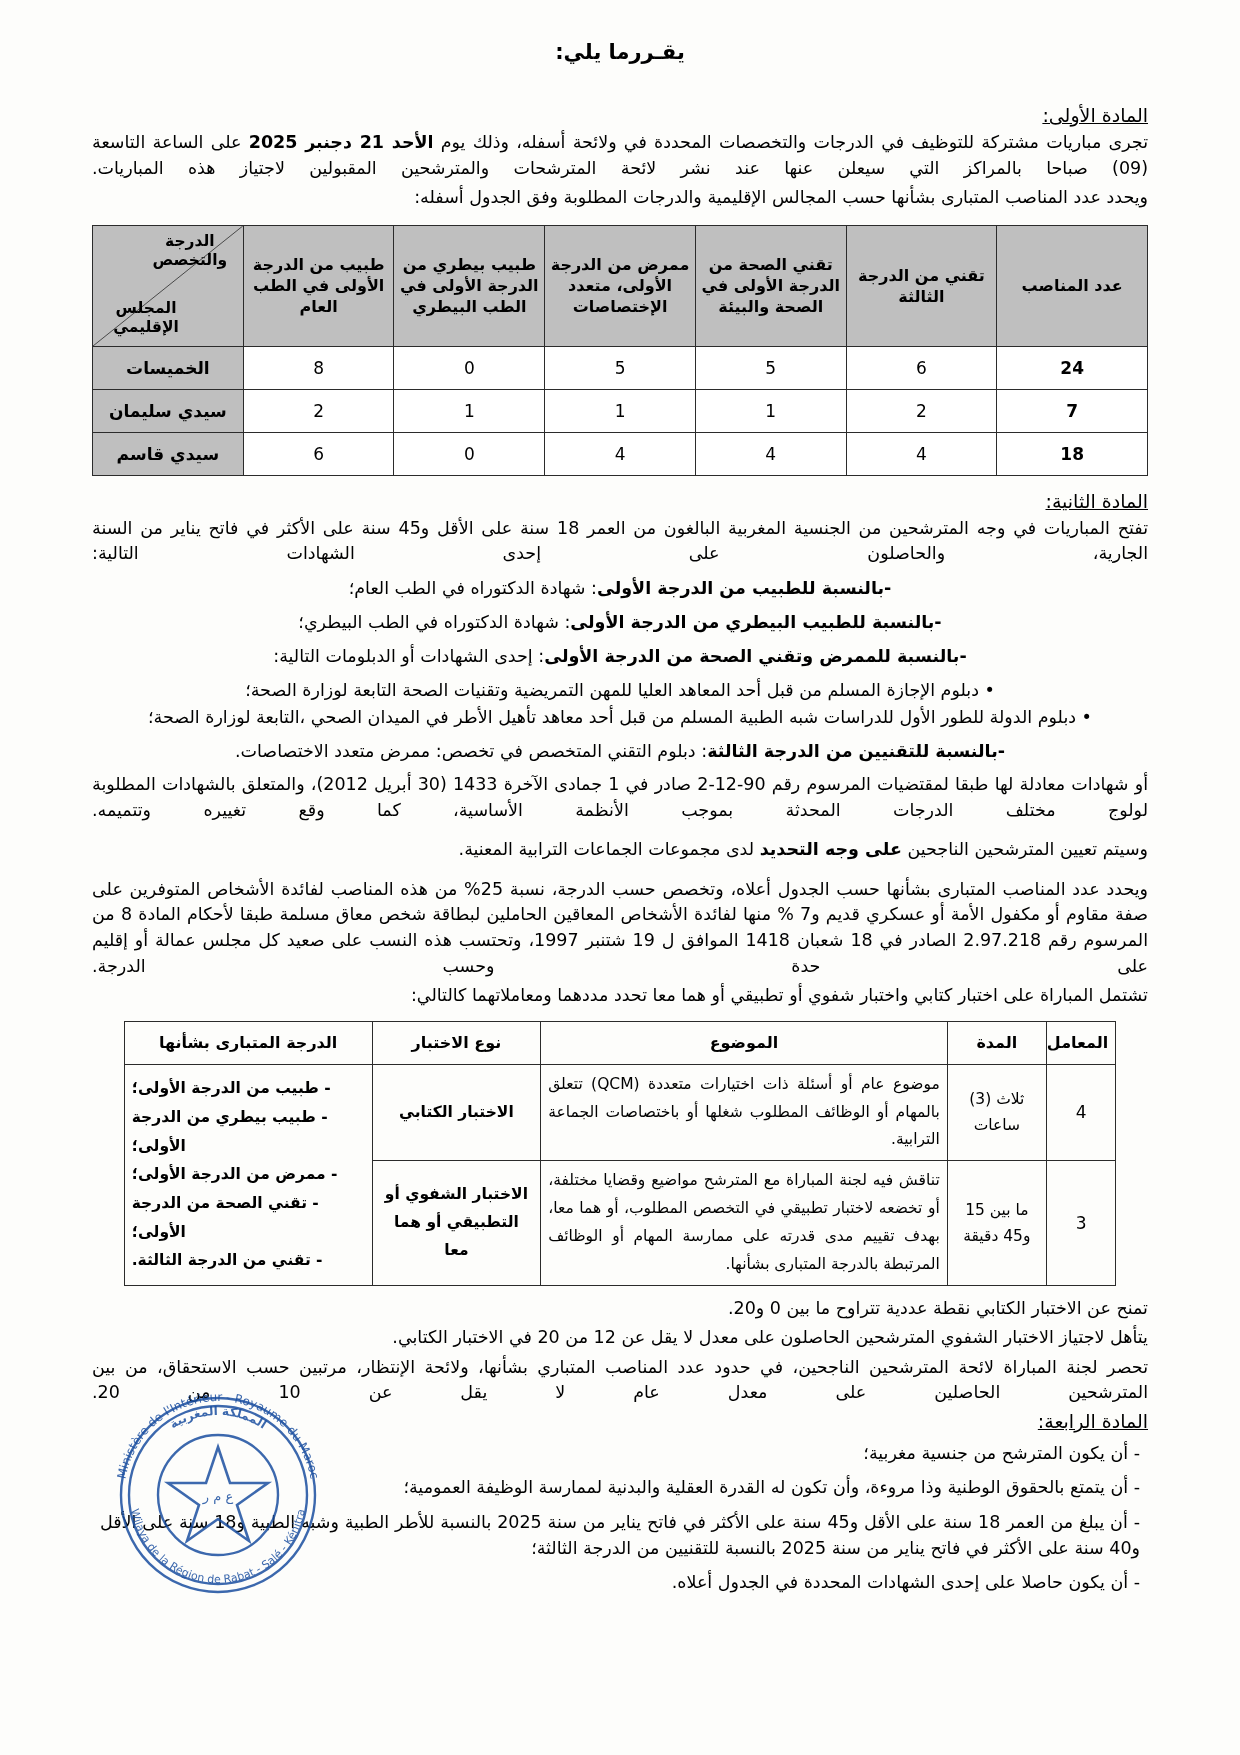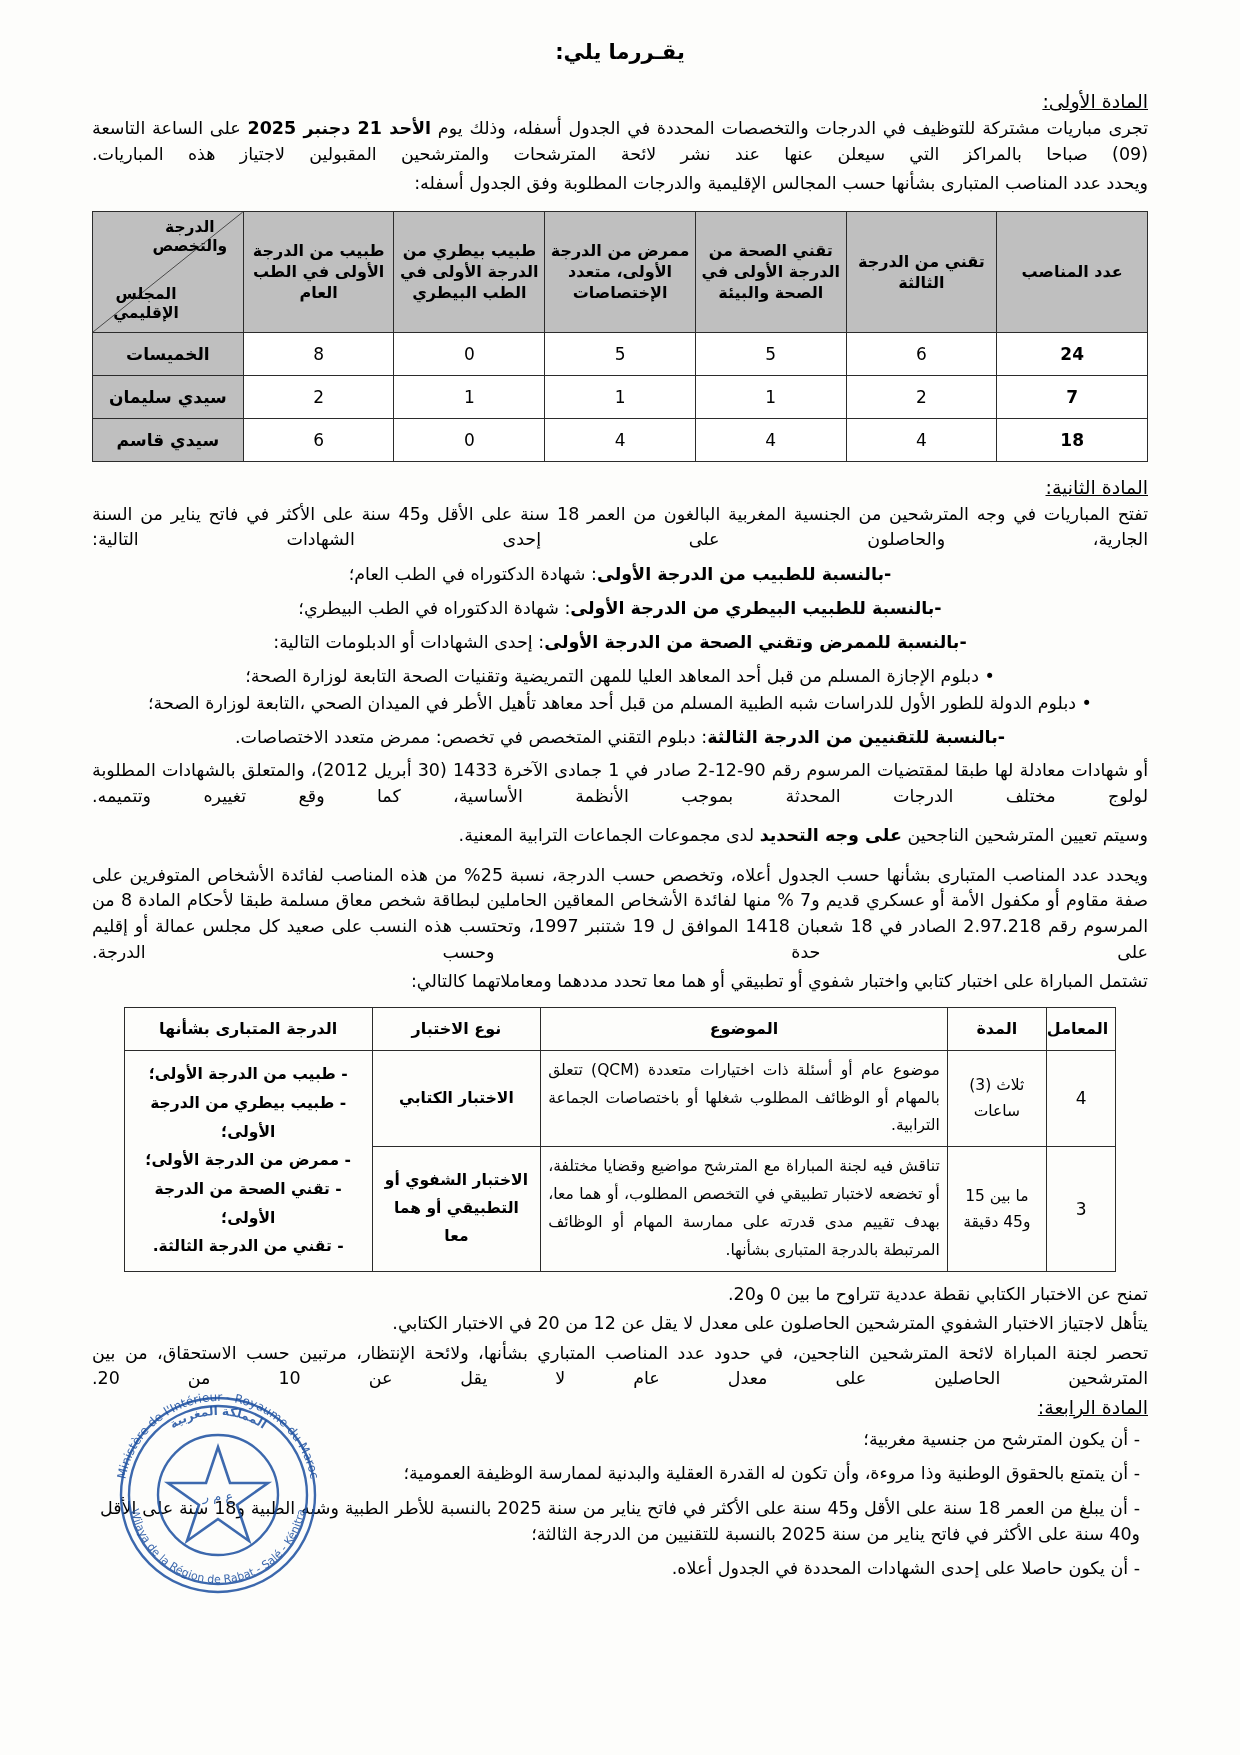--- a/index.html
+++ b/index.html
@@ -24,21 +24,21 @@
     width: 100%;
     height: 100%;
   }
 
   
   .ctr-title {
     text-align: center;
     font-size: 21px;
     font-weight: bold;
     letter-spacing: 1px;
-    margin: 6px 0 26px 0;
+    margin: 6px 0 40px 0;
     direction: rtl;
   }
   .art-head {
     font-size: 19px;
     font-weight: normal;
     text-decoration: underline;
     text-align: right;
     margin: 0 0 4px 0;
     direction: rtl;
   }
@@ -150,21 +150,21 @@
     padding: 6px 7px;
     line-height: 1.45;
   }
   table.t2 th {
     text-align: center;
     font-weight: bold;
     height: 30px;
     font-size: 16px;
   }
   table.t2 td.grade {
-    text-align: center;
+    text-align: left;
     font-weight: bold;
     font-size: 15.5px;
     line-height: 1.85;
   }
   table.t2 td.kind {
     text-align: center;
     font-weight: bold;
     line-height: 1.8;
   }
   table.t2 td.subject {
@@ -193,21 +193,21 @@
 </style>
 </head>
 <body>
 
 <div class="page">
 <div class="inner">
 
   <div class="ctr-title">يقـررما يلي:</div>
 
   <div class="art-head">المادة الأولى:</div>
-  <p class="para just-both"><span>تجرى مباريات مشتركة للتوظيف في الدرجات والتخصصات المحددة في الجدول أسفله، وذلك يوم </span><span class="b">الأحد 21 دجنبر  2025</span><span> على الساعة التاسعة (09) صباحا بالمراكز التي سيعلن عنها عند نشر لائحة المترشحات والمترشحين المقبولين لاجتياز هذه المباريات.</span></p>
+  <p class="para just-both"><span>تجرى مباريات مشتركة للتوظيف في الدرجات والتخصصات المحددة في ولائحة أسفله، وذلك يوم </span><span class="b">الأحد 21 دجنبر  2025</span><span> على الساعة التاسعة (09) صباحا بالمراكز التي سيعلن عنها عند نشر لائحة المترشحات والمترشحين المقبولين لاجتياز هذه المباريات.</span></p>
   <p class="para">ويحدد عدد المناصب المتبارى بشأنها حسب المجالس الإقليمية والدرجات المطلوبة وفق الجدول أسفله:</p>
 
   <table class="t1">
     <thead>
       <tr>
         <th>عدد المناصب</th>
         <th>تقني من الدرجة الثالثة</th>
         <th>تقني الصحة من الدرجة الأولى في الصحة والبيئة</th>
         <th>ممرض من الدرجة الأولى، متعدد الإختصاصات</th>
         <th>طبيب بيطري من الدرجة الأولى في الطب البيطري</th>

